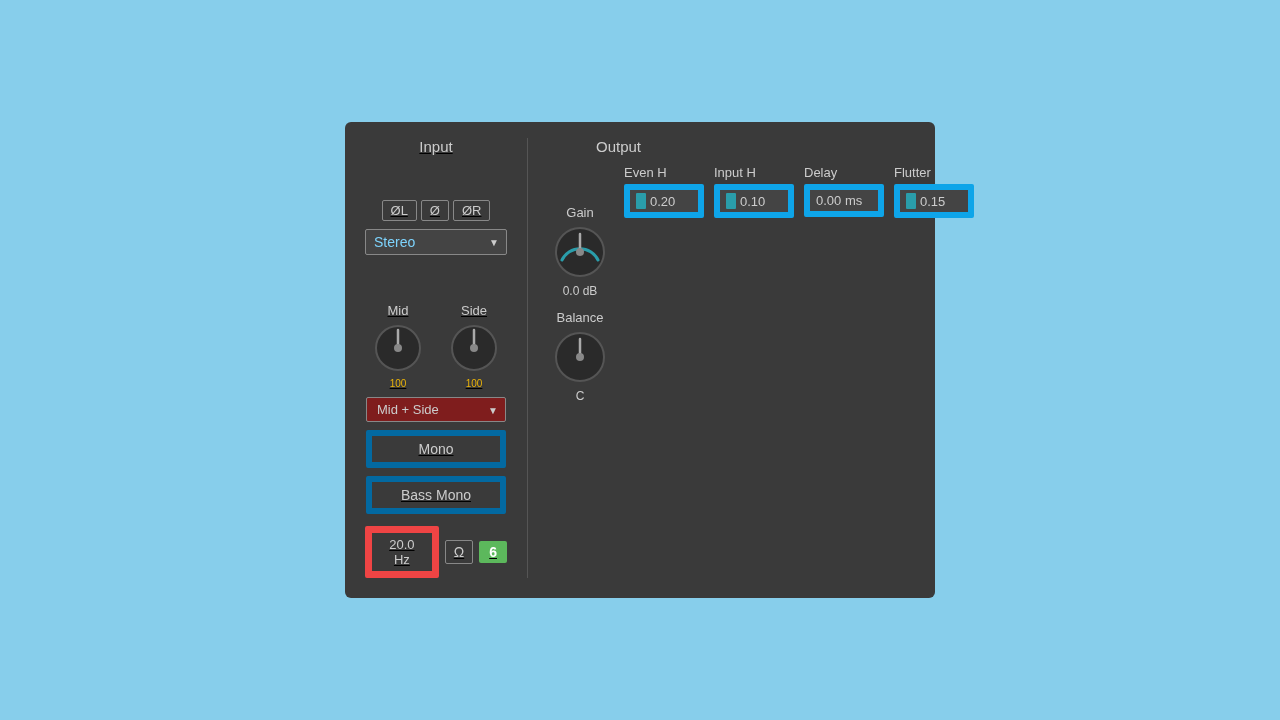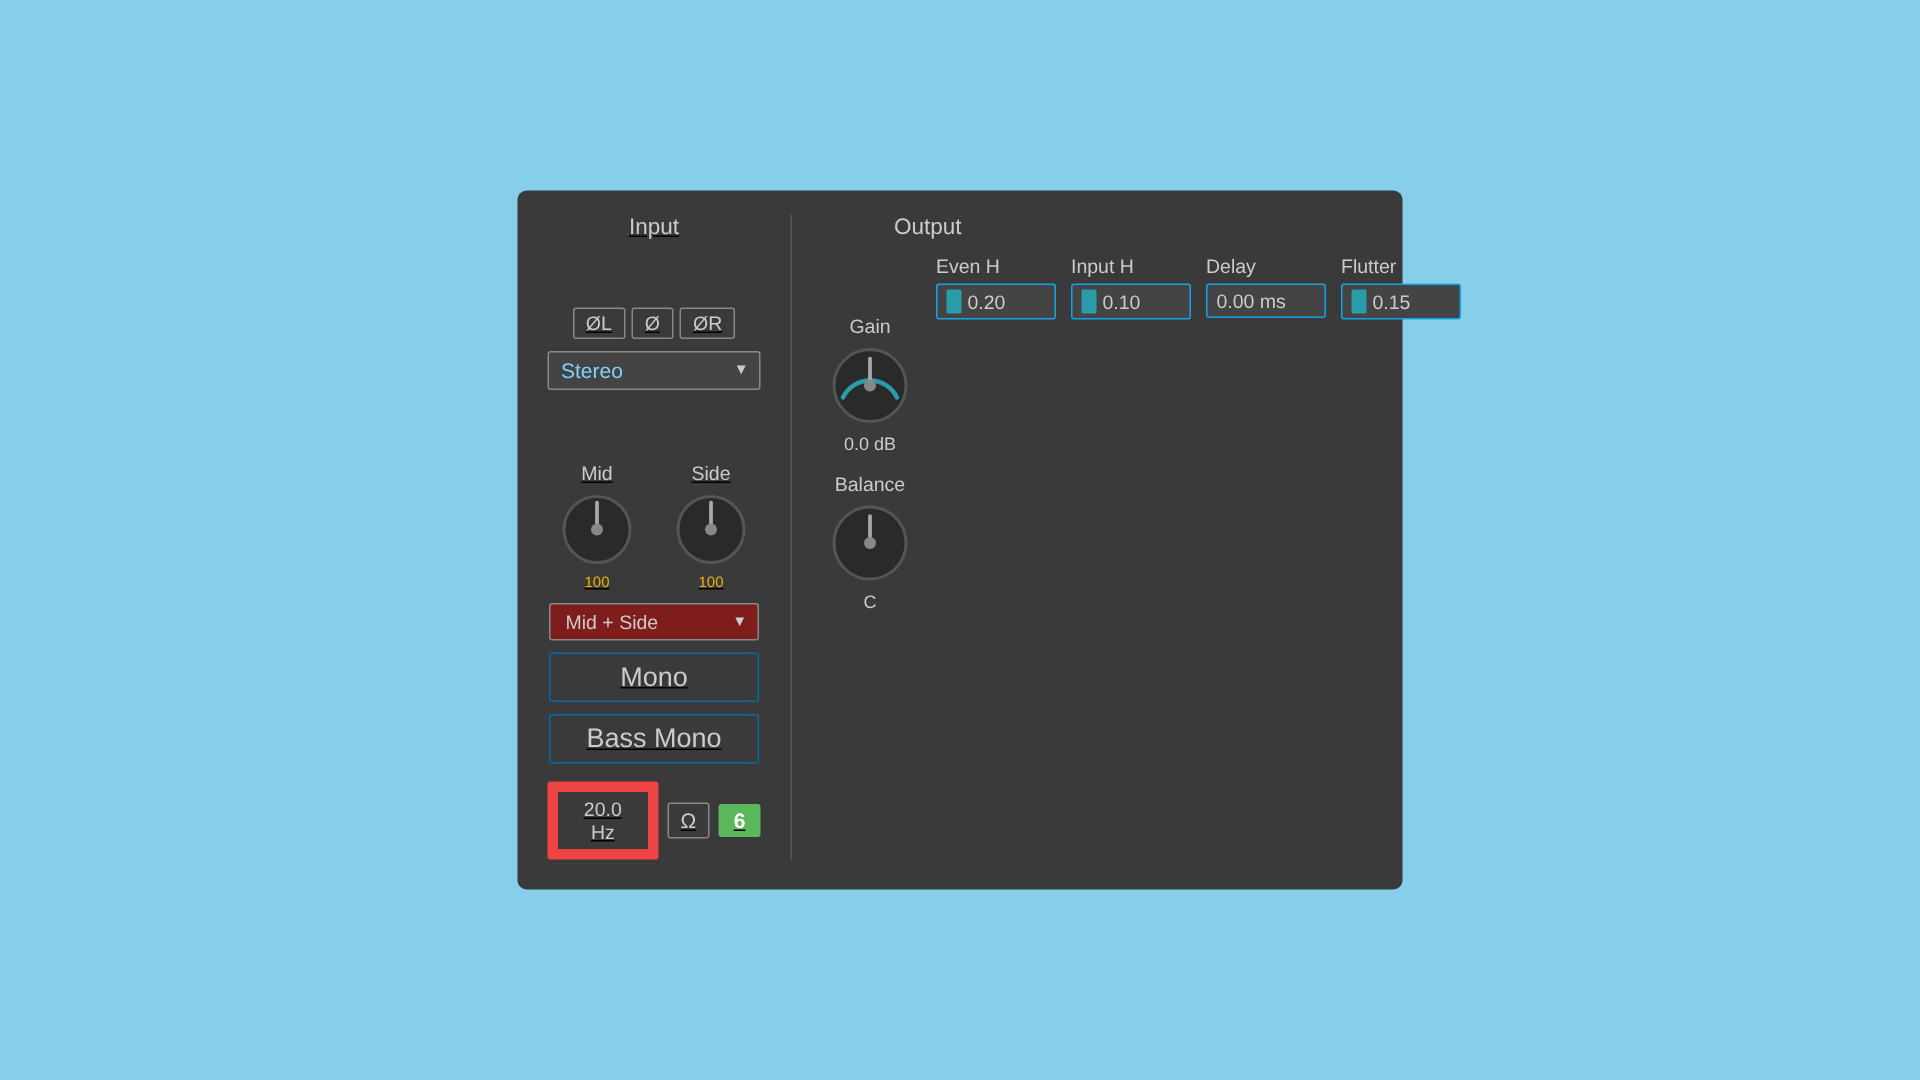--- a/index.html
+++ b/index.html
@@ -157,23 +157,23 @@
       width: 140px;
       border-radius: 2px;
       cursor: pointer;
       appearance: none;
       -webkit-appearance: none;
     }
 
     
     .mode-btn {
       background: transparent;
-      border: 1px solid #0369a1;
-      color: #ccc;
-      font-size: 18px;
+      border: 6px solid #0369a1;
+      color: #ccc;
+      font-size: 14px;
       padding: 5px 0;
       width: 140px;
       border-radius: 2px;
       cursor: pointer;
       text-align: center;
     }
 
     
     .bottom-row {
       display: flex;
@@ -242,21 +242,21 @@
     }
 
     .param-row {
       display: flex;
       flex-direction: column;
       gap: 2px;
     }
 
     .value-box {
       background: #444;
-      border: 1px solid #0ea5e9;
+      border: 6px solid #0ea5e9;
       color: #ccc;
       font-size: 13px;
       padding: 3px 6px;
       border-radius: 2px;
       min-width: 80px;
       display: flex;
       align-items: center;
       gap: 4px;
     }
 

